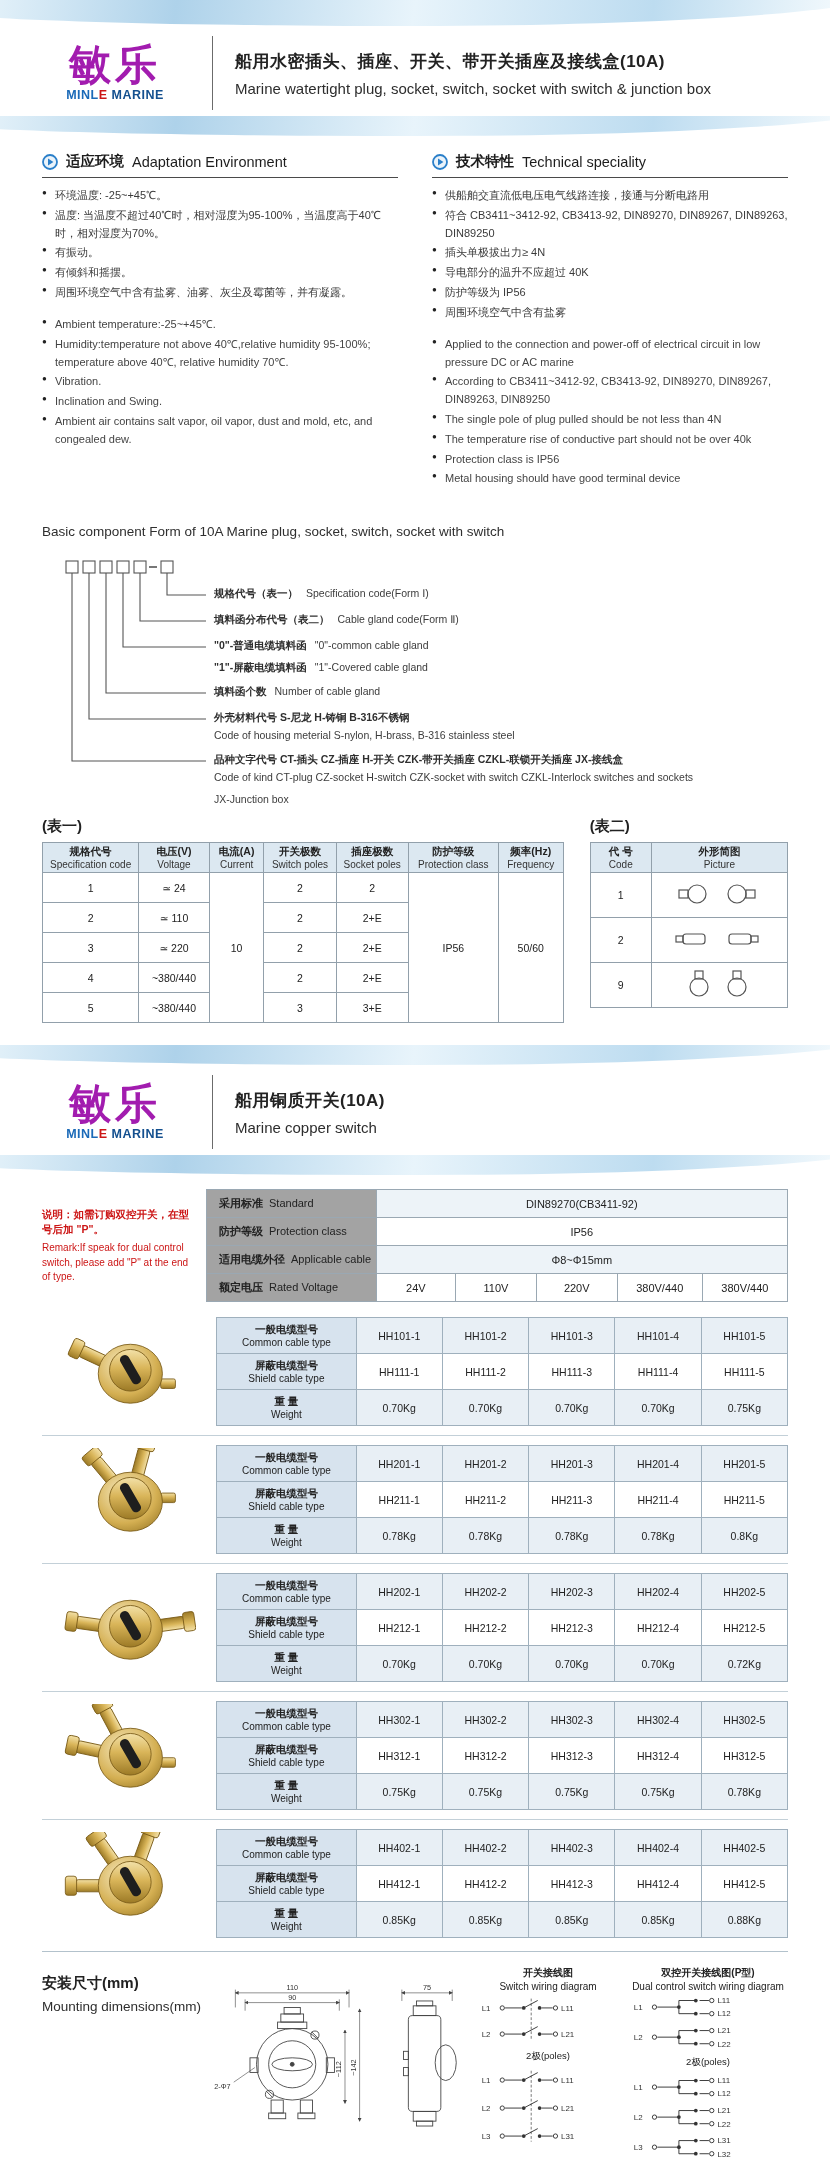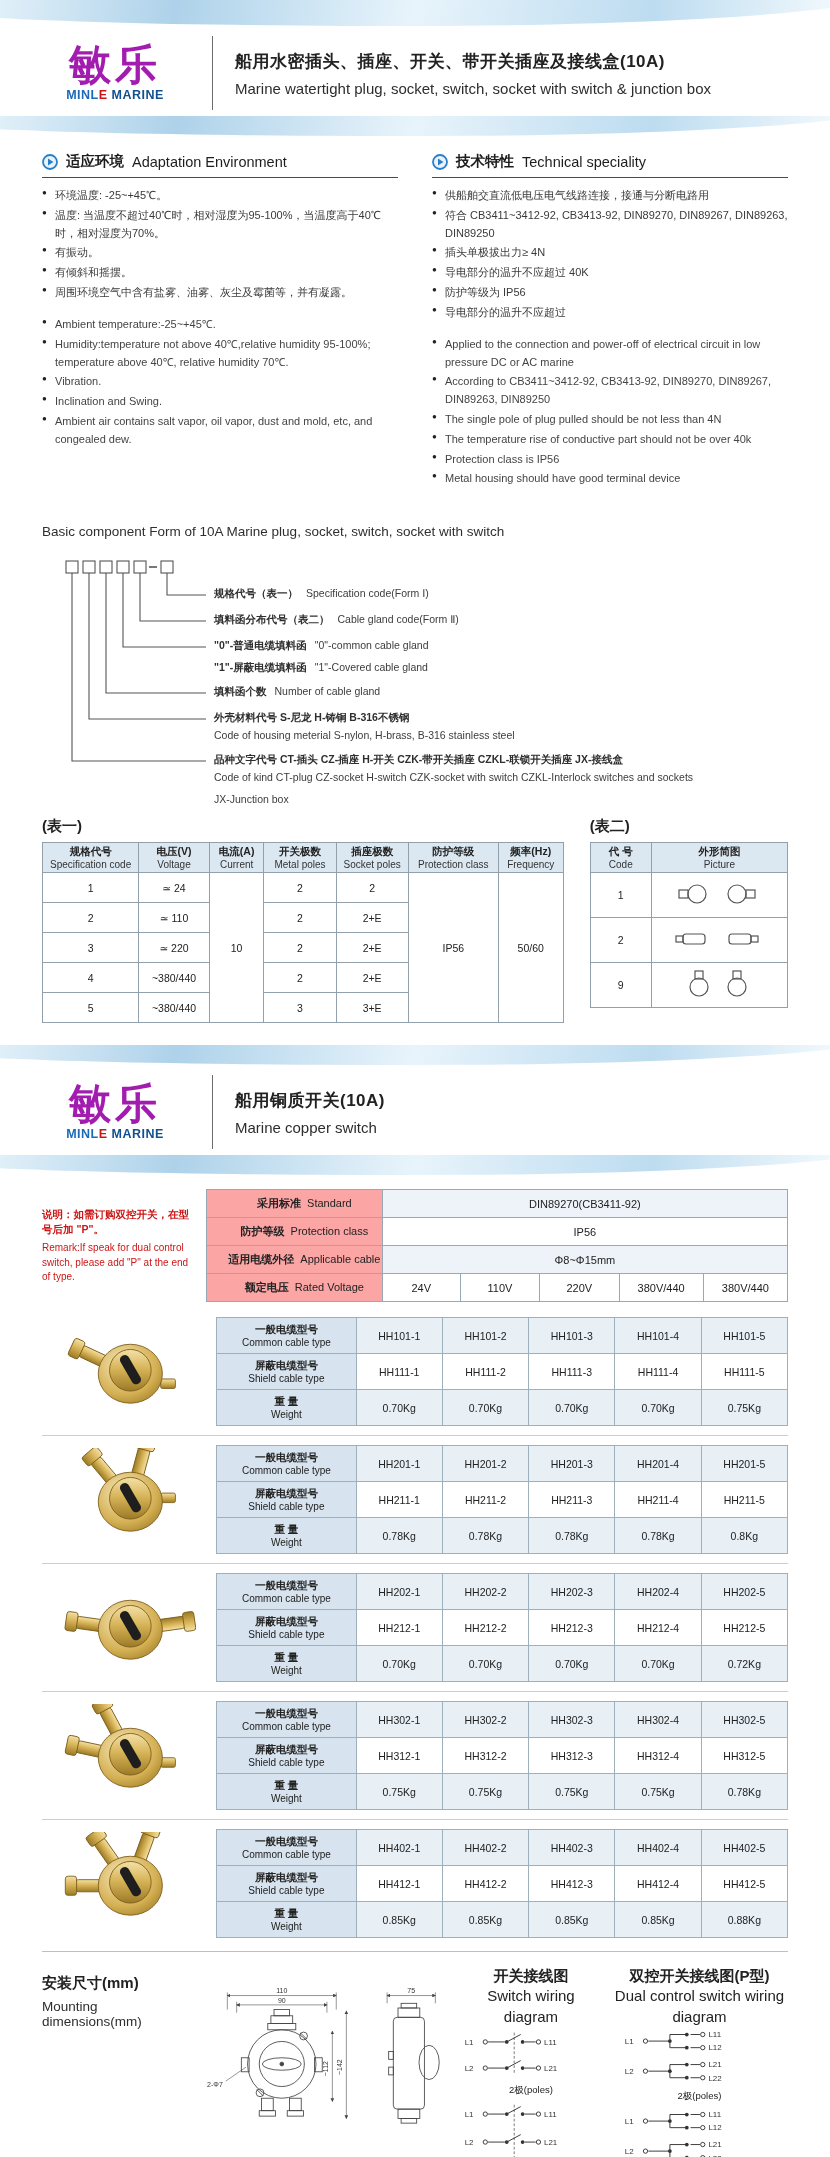--- a/index.html
+++ b/index.html
@@ -48,21 +48,21 @@
   .t1 th .en,.t2 th .en{font-size:10px;color:#333;}
   .t1 td{font-size:10.5px;height:25px;color:#222;}
   .t2 td{font-size:10.5px;height:40px;color:#222;}
   
   .remspec{display:flex;margin:14px 42px 0 42px;align-items:center;gap:12px;}
   .remark{width:152px;color:#cc1616;}
   .remark .cn{font-size:10.5px;font-weight:bold;line-height:1.5;}
   .remark .en{font-size:10px;line-height:1.45;margin-top:3px;}
   .spec{flex:1;}
   .spec td{border:1px solid #9aa8b3;font-size:11px;height:25px;color:#222;}
-  .spec .lbl{width:182px;text-align:center;padding-left:21px;background:#fca5a5;}
+  .spec .lbl{width:182px;text-align:left;padding-left:12px;background:#a3a3a3;}
   .spec .lbl .cn{font-weight:bold;margin-right:6px;}
   .spec .val{text-align:center;}
   .spec tr.shade .val{background:#edf3f8;}
   .spec .vcol{width:91px;text-align:center;}
   
   .prods{margin:6px 42px 0 42px;}
   .prod{display:flex;align-items:center;gap:6px;padding:9px 0;}
   .prod + .prod{border-top:1px solid #c3d0d8;}
   .prod-img{width:178px;display:flex;justify-content:center;}
   .pt td{border:1px solid #9fb0bd;font-size:10.5px;text-align:center;color:#222;}
@@ -71,21 +71,21 @@
   .pt .lbl .en{font-size:10px;}
   .pt .v{width:88px;height:33px;}
   .pt tr.shade .v{background:#e8eff5;}
   
   .mount{border-top:1px solid #b3c2cc;margin:4px 42px 0 42px;padding-top:14px;
          display:flex;align-items:flex-start;gap:10px;}
   .mount-title .cn{font-size:15px;color:#222;font-weight:bold;}
   .mount-title .en{font-size:13.5px;color:#2e2e2e;margin-top:6px;}
   .mount-title{width:196px;padding-top:8px;}
   .wire-col{display:flex;flex-direction:column;align-items:center;}
-  .wire-title{text-align:center;font-size:15px;color:#222;line-height:1.35;}
+  .wire-title{text-align:center;font-size:10px;color:#222;line-height:1.35;}
   .wire-title .cn{font-weight:bold;}
   .wire-cap{font-size:9.5px;color:#222;text-align:center;margin:1px 0 4px 0;}
   svg text{font-family:"Liberation Sans",sans-serif;}
 </style>
 </head>
 <body>
 
 <svg width="0" height="0" style="position:absolute" aria-hidden="true">
   <defs>
     <linearGradient id="gg1" x1="0" y1="0" x2="0" y2="1">
@@ -152,21 +152,21 @@
         </svg>
         <span>技术特性</span>
         <span style="font-weight:normal">Technical speciality</span>
       </div>
       <ul class="blist">
         <li>供船舶交直流低电压电气线路连接，接通与分断电路用</li>
         <li>符合 CB3411~3412-92, CB3413-92, DIN89270, DIN89267, DIN89263, DIN89250</li>
         <li>插头单极拔出力≥ 4N</li>
         <li>导电部分的温升不应超过 40K</li>
         <li>防护等级为 IP56</li>
-        <li>导电部分的温升不应超过</li>
+        <li>周围环境空气中含有盐雾</li>
       </ul>
       <ul class="blist en">
         <li>Applied to the connection and power-off of electrical circuit in low pressure DC or AC marine</li>
         <li>According to CB3411~3412-92, CB3413-92, DIN89270, DIN89267, DIN89263, DIN89250</li>
         <li>The single pole of plug pulled should be not less than 4N</li>
         <li>The temperature rise of conductive part should not be over 40k</li>
         <li>Protection class is IP56</li>
         <li>Metal housing should have good terminal device</li>
       </ul>
     </div>
@@ -218,21 +218,21 @@
             <th style="width:64px">
                 <div class="cn">电压(V)</div>
                 <div class="en">Voltage</div>
               </th>
             <th style="width:48px">
                 <div class="cn">电流(A)</div>
                 <div class="en">Current</div>
               </th>
             <th style="width:66px">
                 <div class="cn">开关极数</div>
-                <div class="en">Metal poles</div>
+                <div class="en">Switch poles</div>
               </th>
             <th style="width:66px">
                 <div class="cn">插座极数</div>
                 <div class="en">Socket poles</div>
               </th>
             <th style="width:84px">
                 <div class="cn">防护等级</div>
                 <div class="en">Protection class</div>
               </th>
             <th style="width:58px">

